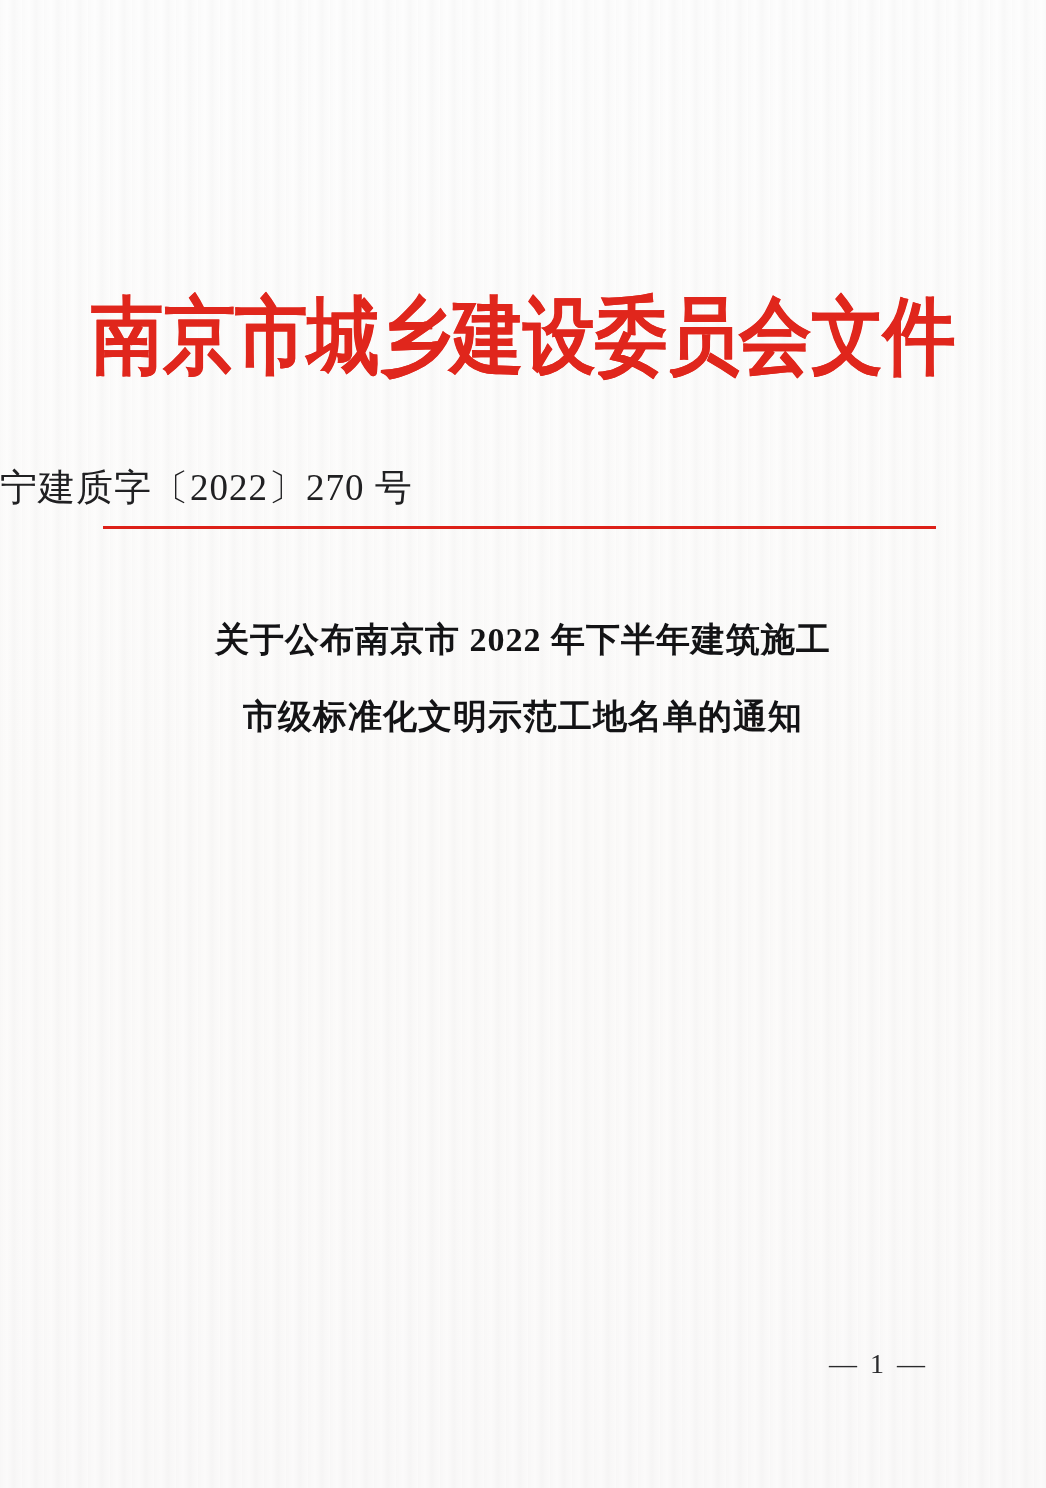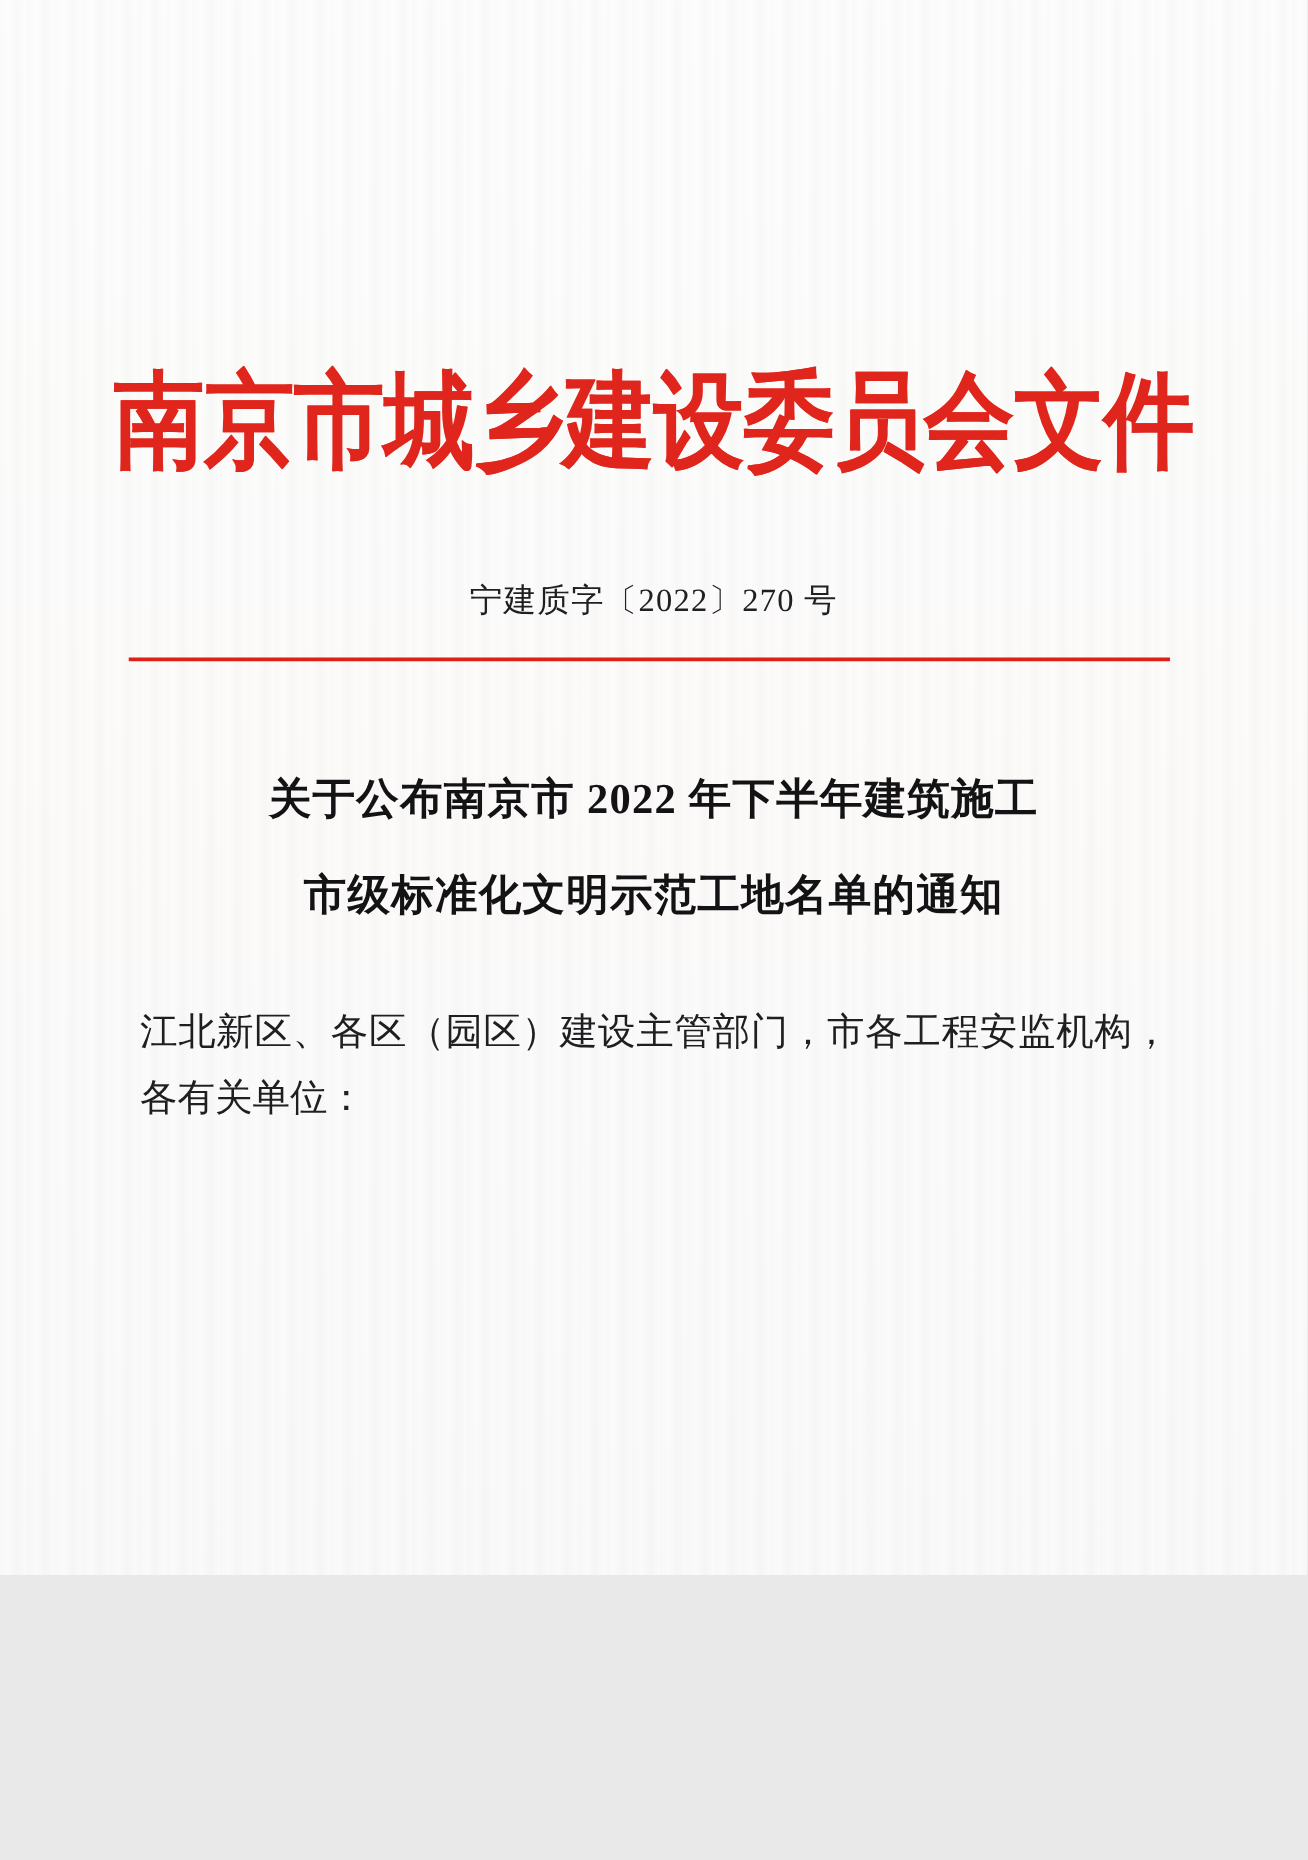--- a/index.html
+++ b/index.html
@@ -4,21 +4,21 @@
 <style>
   html, body {
     margin: 0;
     padding: 0;
     background: #e9e9e9;
     font-family: "Liberation Serif", "DejaVu Serif", serif;
   }
   .page {
     position: relative;
     width: 1046px;
-    height: 1260px;
+    height: 1488px;
     margin: 0 auto;
     background:
       repeating-linear-gradient(90deg,
         rgba(0,0,0,0.012) 0px, rgba(0,0,0,0.0) 7px,
         rgba(0,0,0,0.018) 14px, rgba(0,0,0,0.0) 22px),
       linear-gradient(180deg, #fdfdfd 0%, #fcfbfa 55%, #fbfafa 100%);
     color: #1d1d1f;
     overflow: hidden;
   }
   .org-title {
@@ -34,22 +34,21 @@
     color: #e0261c;
     transform: scaleY(1.17);
     transform-origin: center top;
     text-shadow: 0.5px 0 0 #e0261c;
   }
   .doc-number {
     position: absolute;
     top: 463px;
     left: 0;
     right: 0;
-    text-align: center;
-    font-size: 26px;
+    font-size: 37px;
     letter-spacing: 1px;
     color: #202022;
   }
   .red-rule {
     position: absolute;
     top: 526px;
     left: 103px;
     width: 833px;
     height: 3px;
     background: #dd2018;
@@ -107,18 +106,17 @@
   <div class="doc-number">宁建质字〔2022〕270 号</div>
 
   <div class="red-rule"></div>
 
   <h1 class="doc-title">
     <span class="title-line">关于公布南京市 2022 年下半年建筑施工</span>
     <span class="title-line">市级标准化文明示范工地名单的通知</span>
   </h1>
 
   <div class="body-text">
-    <p>江北新区、各区（园区）建设主管部门，市各工程安监机构，各有关单位：</p>
   </div>
 
   <div class="page-number">— 1 —</div>
 
 </div>
 
 </body></html>

